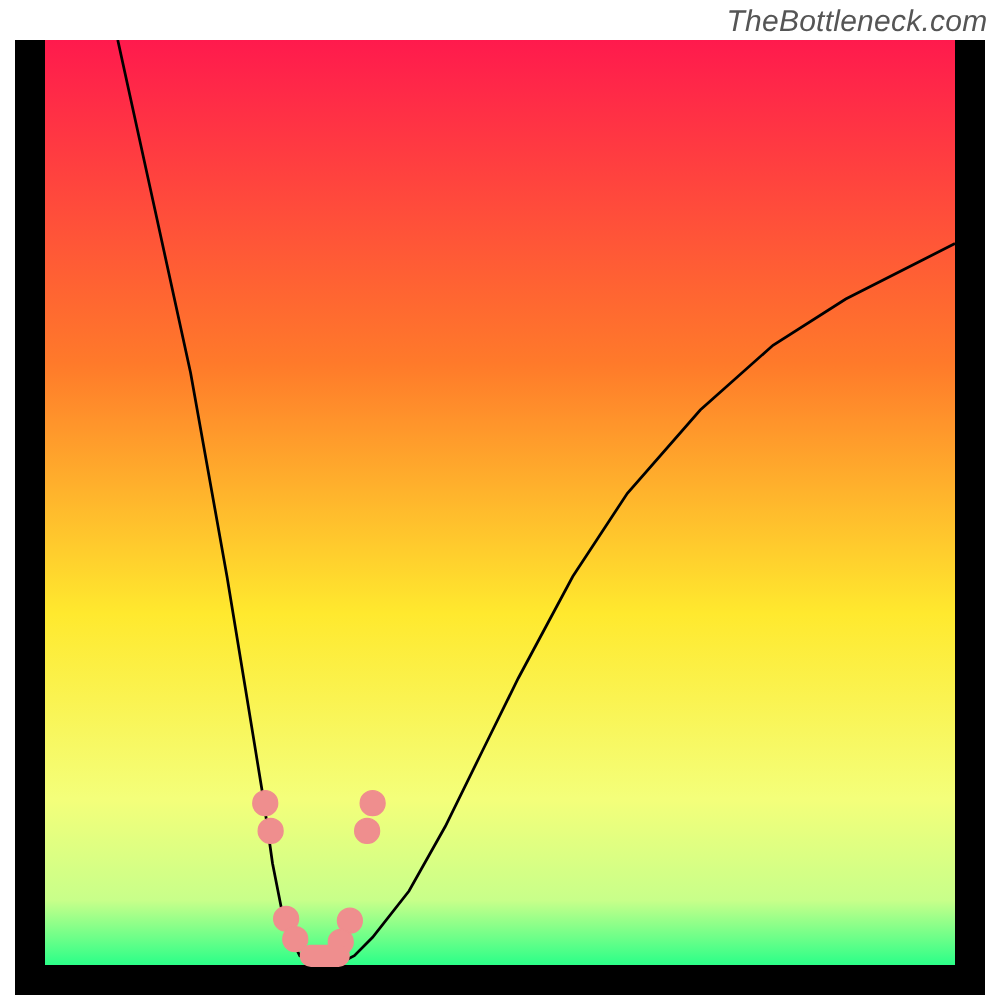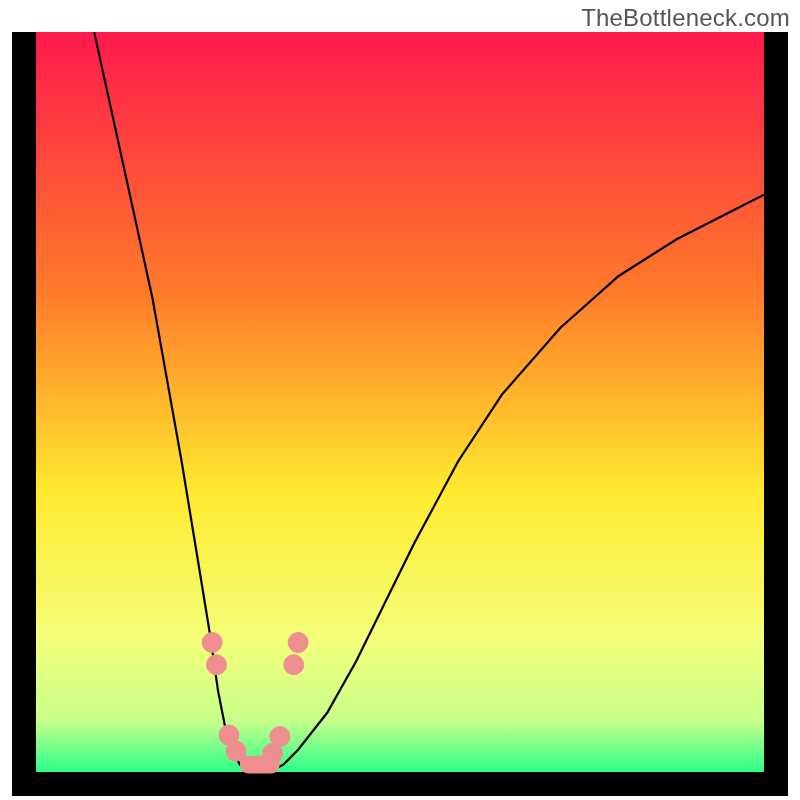--- a/index.html
+++ b/index.html
@@ -7,20 +7,21 @@
     padding: 0;
     background: #ffffff;
     width: 800px;
     height: 800px;
     overflow: hidden;
   }
   .container {
     position: relative;
     width: 800px;
     height: 560px;
+    font-style: italic;
   }
   .watermark {
     position: absolute;
     top: 4px;
     right: 10px;
     font-family: Arial, Helvetica, sans-serif;
     font-size: 24px;
     color: #555555;
     z-index: 10;
     letter-spacing: 0.2px;

